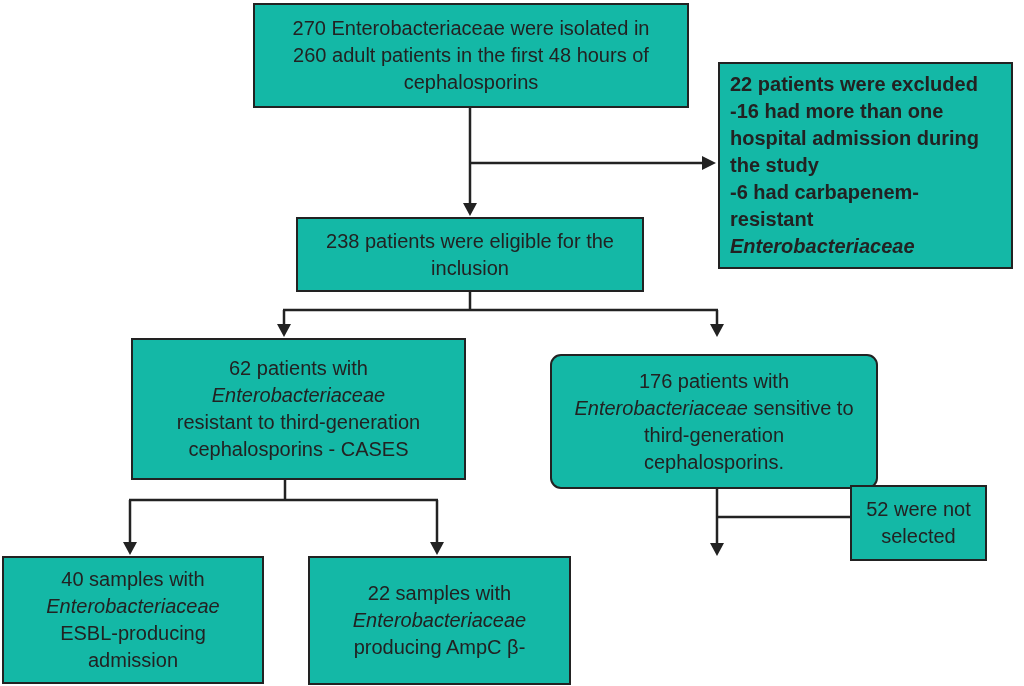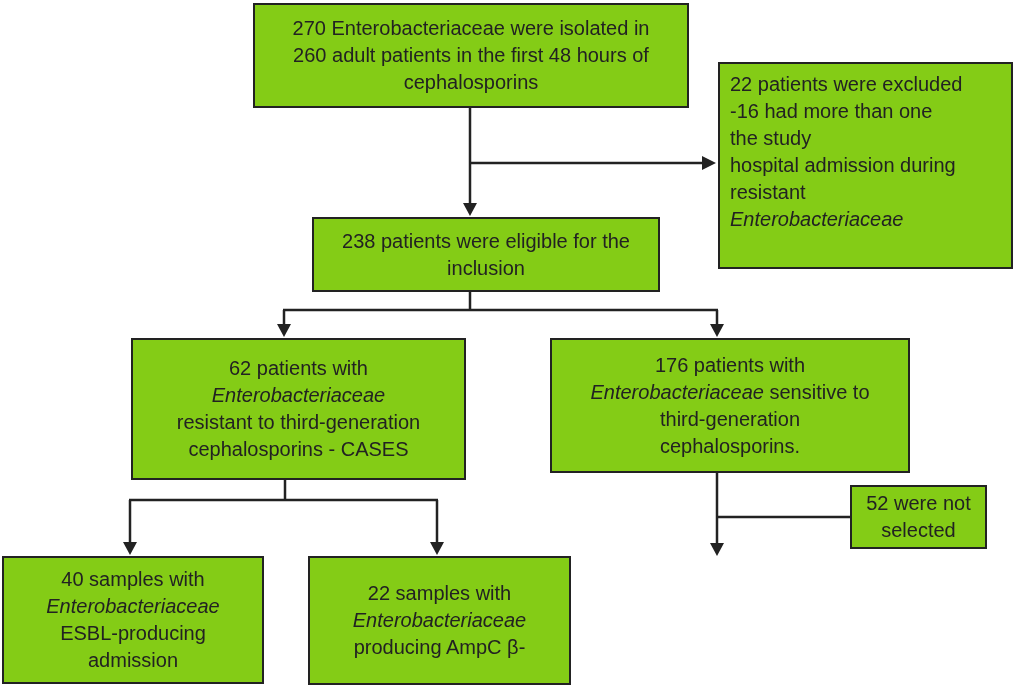--- a/index.html
+++ b/index.html
@@ -16,38 +16,38 @@
     position: absolute;
     left: 0; top: 0;
     width: 1024px; height: 686px;
   }
   .connectors line { stroke: #222222; stroke-width: 2.5; }
   .connectors polygon { fill: #222222; stroke: none; }
   .box {
     position: absolute;
     box-sizing: border-box;
     border: 2px solid #222222;
-    background: #84cc16;
+    background: #14b8a6;
     font-size: 20px;
     line-height: 27px;
     display: flex;
     flex-direction: column;
     justify-content: center;
   }
   .box.center { text-align: center; }
-  .box.left { text-align: left; justify-content: flex-start; padding: 7px 8px 0 10px; }
+  .box.left { text-align: left; justify-content: flex-start; padding: 7px 8px 0 10px; font-weight: bold; }
   .box em { font-style: italic; }
   #b-isolated    { left: 253px; top: 3px;   width: 436px; height: 105px; }
   #b-excluded    { left: 718px; top: 62px;  width: 295px; height: 207px; }
-  #b-eligible    { left: 296px; top: 217px; width: 348px; height: 75px; margin-left: 16px;  }
+  #b-eligible    { left: 296px; top: 217px; width: 348px; height: 75px;  }
   #b-cases       { left: 131px; top: 338px; width: 335px; height: 142px; }
-  #b-sensitive   { left: 550px; top: 338px; width: 360px; height: 135px; }
+  #b-sensitive   { left: 550px; top: 354px; width: 328px; height: 135px; border-radius: 11px; }
   #b-esbl        { left: 2px;   top: 556px; width: 262px; height: 128px; }
   #b-ampc        { left: 308px; top: 556px; width: 263px; height: 129px; }
-  #b-notselected { left: 850px; top: 485px; width: 137px; height: 64px;  }
+  #b-notselected { left: 850px; top: 485px; width: 137px; height: 76px;  }
   #b-controls    { left: 642px; top: 558px; width: 151px; height: 70px;  }
 </style>
 </head>
 <body>
 
 <div class="figure">
 
   <svg class="connectors" viewBox="0 0 1024 686">
 
     <g>
@@ -87,22 +87,23 @@
   </svg>
 
   <div class="box center" id="b-isolated">
       <div><span>270 Enterobacteriaceae were isolated in</span></div>
       <div><span>260 adult patients in the first 48 hours of</span></div>
       <div><span>cephalosporins</span></div>
     </div>
   <div class="box left" id="b-excluded">
       <div><span>22 patients were excluded</span></div>
       <div><span>-16 had more than one</span></div>
+      <div><span>hospital admission during</span></div>
       <div><span>the study</span></div>
-      <div><span>hospital admission during</span></div>
+      <div><span>-6 had carbapenem-</span></div>
       <div><span>resistant</span></div>
       <div><em>Enterobacteriaceae</em></div>
     </div>
   <div class="box center" id="b-eligible">
       <div><span>238 patients were eligible for the</span></div>
       <div><span>inclusion</span></div>
     </div>
   <div class="box center" id="b-cases">
       <div><span>62 patients with</span></div>
       <div><em>Enterobacteriaceae</em></div>

